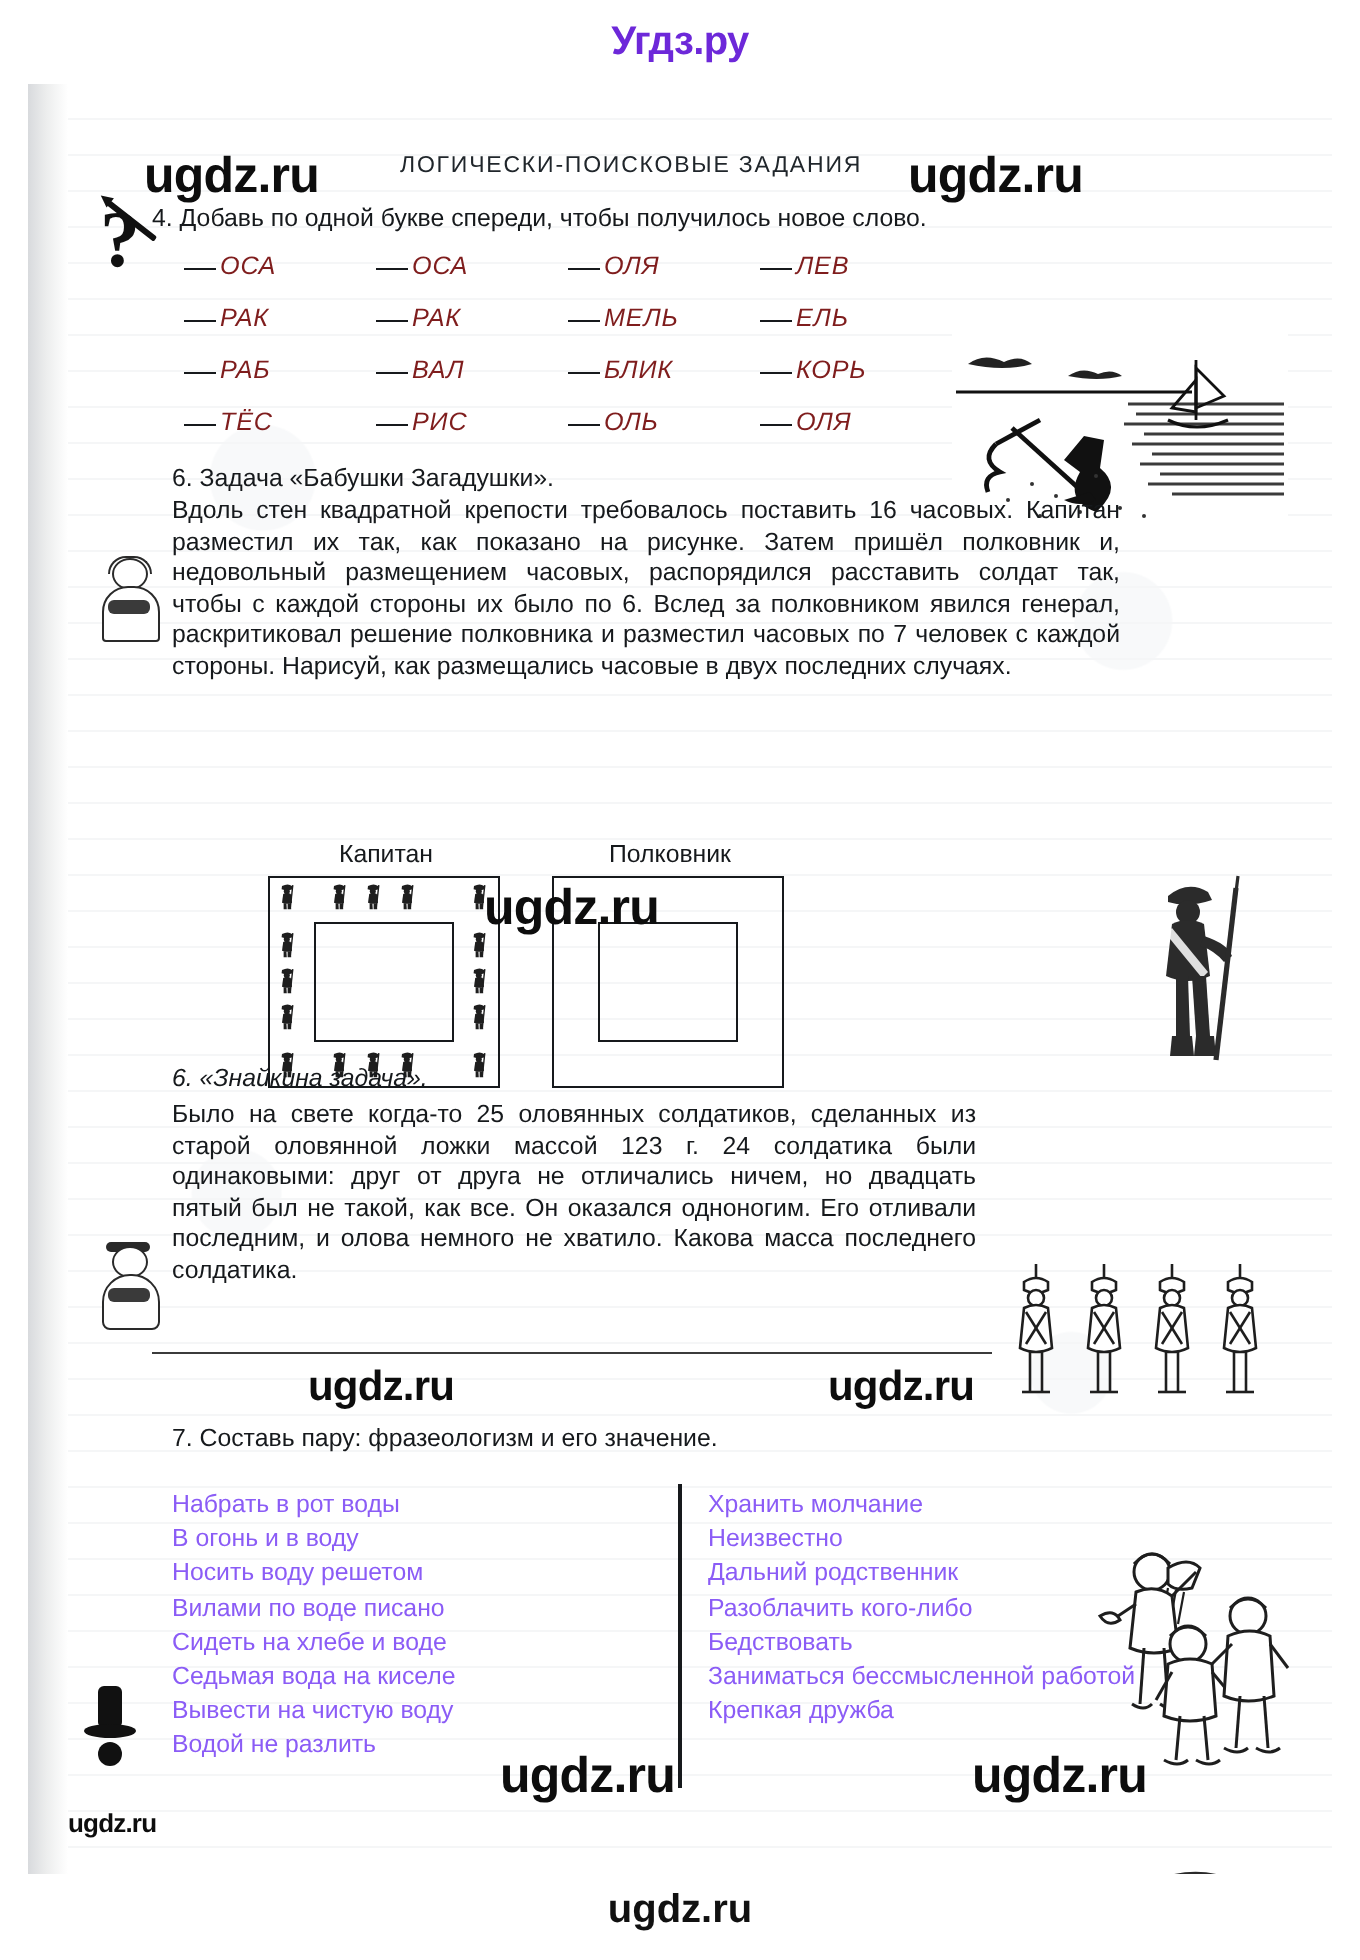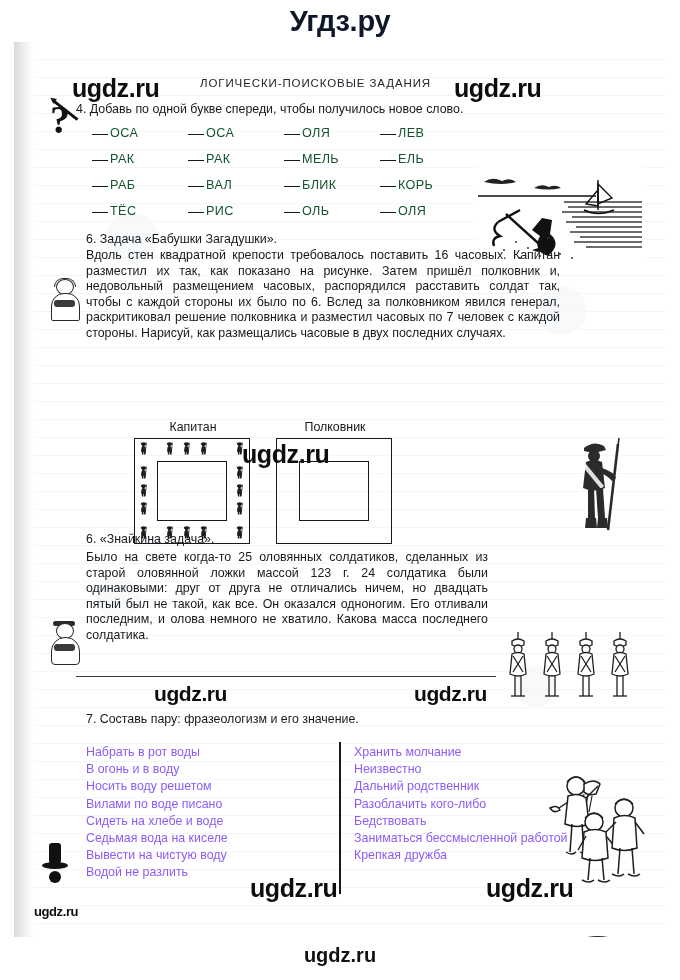--- a/index.html
+++ b/index.html
@@ -18,23 +18,23 @@
   
   #site-header {
     position: absolute;
     left: 0; top: 0;
     width: 680px; height: 42px;
     text-align: center;
     z-index: 40;
   }
   #site-header .logo {
     font-family: "Liberation Sans", sans-serif;
-    font-size: 29px;
+    font-size: 20px;
     font-weight: bold;
-    color: #0f172a;
+    color: #6d28d9;
     line-height: 42px;
     letter-spacing: -0.3px;
   }
 
   
   #page-scan {
     position: absolute;
     left: 14px;
     top: 42px;
     width: 652px;
@@ -197,21 +197,22 @@
     border-radius: 3px;
   }
 
   
   #word-grid {
     position: absolute;
     display: grid;
     grid-template-columns: 96px 96px 96px 96px;
     row-gap: 12px;
     font-size: 12.6px;
-    color: #14532d;
+    color: #7f1d1d;
+    font-style: italic;
   }
   #word-grid .w {
     white-space: nowrap;
     letter-spacing: 0.4px;
   }
   #word-grid .blank {
     display: inline-block;
     width: 16px;
     border-bottom: 1.4px solid #16191c;
     margin-right: 2px;
@@ -629,21 +630,21 @@
       <line x1="49" y1="4" x2="48" y2="12" stroke="#2b2b2b" stroke-width="1.6"></line>
     </svg>
 
     <div class="margin-icon ico-char znayka" style="left:34px; top:492px;">
       <div class="hat"></div>
       <div class="head"></div>
       <div class="body-shape"></div>
       <div class="arms"></div>
     </div>
 
-    <div class="task-num-text" style="position:absolute; left:72px; top:490px; width:400px;">6. «Знайкина задача».</div>
+    <div class="task-num-text" style="position:absolute; left:72px; top:490px; width:400px;font-style:italic;">6. «Знайкина задача».</div>
 
     <div class="body-text" style="position:absolute; left:72px; top:508px; width:402px;">Было на свете когда-то 25 оловянных солдатиков, сделанных из старой оловянной ложки массой 123 г. 24 солдатика были одинаковыми: друг от друга не отличались ничем, но двадцать пятый был не такой, как все. Он оказался одноногим. Его отливали последним, и олова немного не хватило. Какова масса последнего солдатика.</div>
 
     <svg id="tin-soldiers" viewBox="0 0 140 72">
       <g stroke="#1e1e1e" stroke-width="1.3" fill="none">
 
         <g transform="translate(2,0)">
           <line x1="12" y1="0" x2="12" y2="8"></line>
           <path d="M6 9 q6 -4 12 0 l0 4 q-6 3 -12 0 z" fill="#fff"></path>
           <circle cx="12" cy="17" r="4" fill="#fff"></circle>

